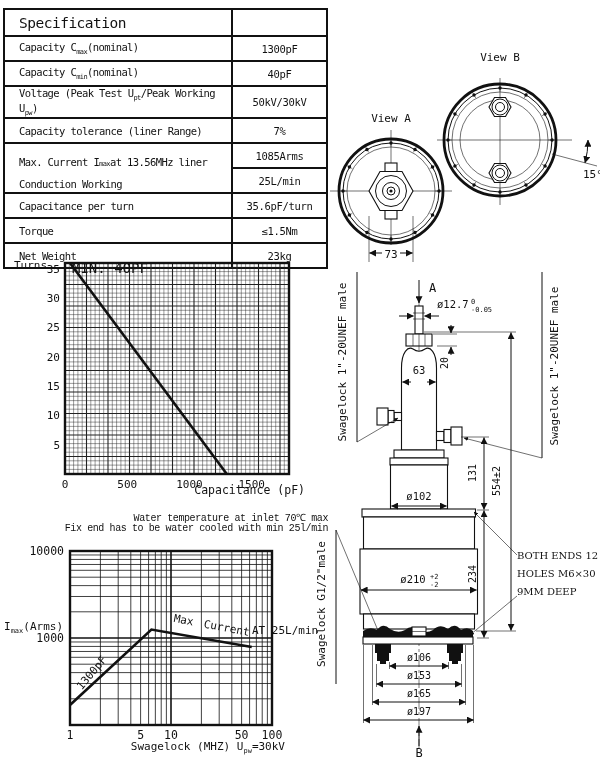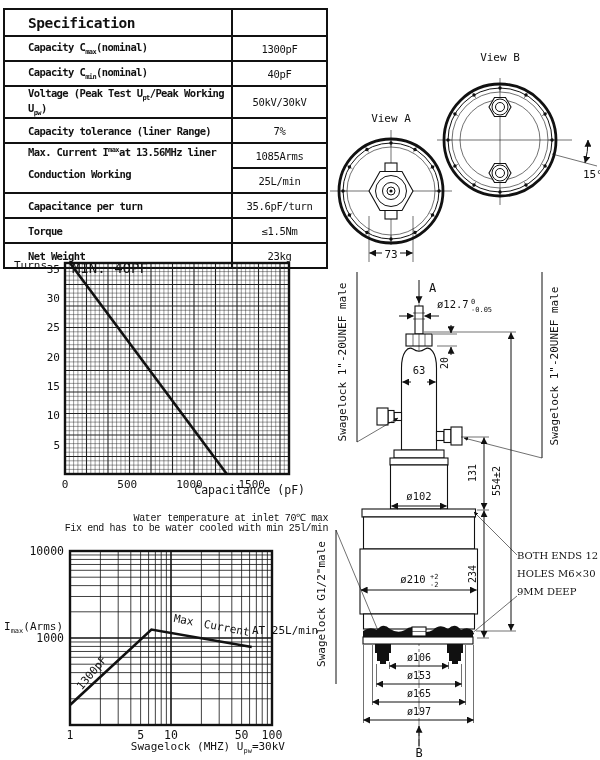--- a/index.html
+++ b/index.html
@@ -7,25 +7,25 @@
     width:600px;height:760px;position:relative;overflow:hidden;
     background:#fff;color:#111;
     font-family:"DejaVu Sans Mono","DejaVu Sans","Liberation Mono",monospace;
   }
   
   #spec-table{
     position:absolute;left:3px;top:8px;width:325px;
     border-collapse:collapse;table-layout:fixed;background:#fff;
   }
   #spec-table td{border:2px solid #111;padding:0;height:23px;}
-  #spec-table .lbl{padding-left:23px;font-size:10.5px;letter-spacing:-0.6px;vertical-align:middle;font-weight:bold;}
+  #spec-table .lbl{padding-left:14px;font-size:10.5px;letter-spacing:-0.6px;vertical-align:middle;}
   #spec-table .val{width:93px;text-align:center;font-size:10.5px;letter-spacing:-0.3px;vertical-align:middle;}
   #spec-table .title-cell{font-size:14.5px;letter-spacing:-0.5px;height:25px;}
   #spec-table sub,.sublab{font-size:7px;}
-  #spec-table .two-line div{height:22px;display:flex;align-items:flex-start;}
+  #spec-table .two-line div{height:22px;display:flex;align-items:flex-end;}
   
   svg{position:absolute;overflow:visible;}
   svg text{font-family:"DejaVu Sans Mono","DejaVu Sans",monospace;fill:#111;}
   .chart-label{position:absolute;font-size:11px;white-space:nowrap;}
   .chart-label sub{font-size:7px;}
   .small-title{font-size:10px;letter-spacing:-0.4px;font-family:Liberation Mono, monospace;}
   .center{text-align:right;}
   .rot-ann{transform-origin:0 0;}
   
   .ln{stroke:#111;fill:none;stroke-width:1;}

